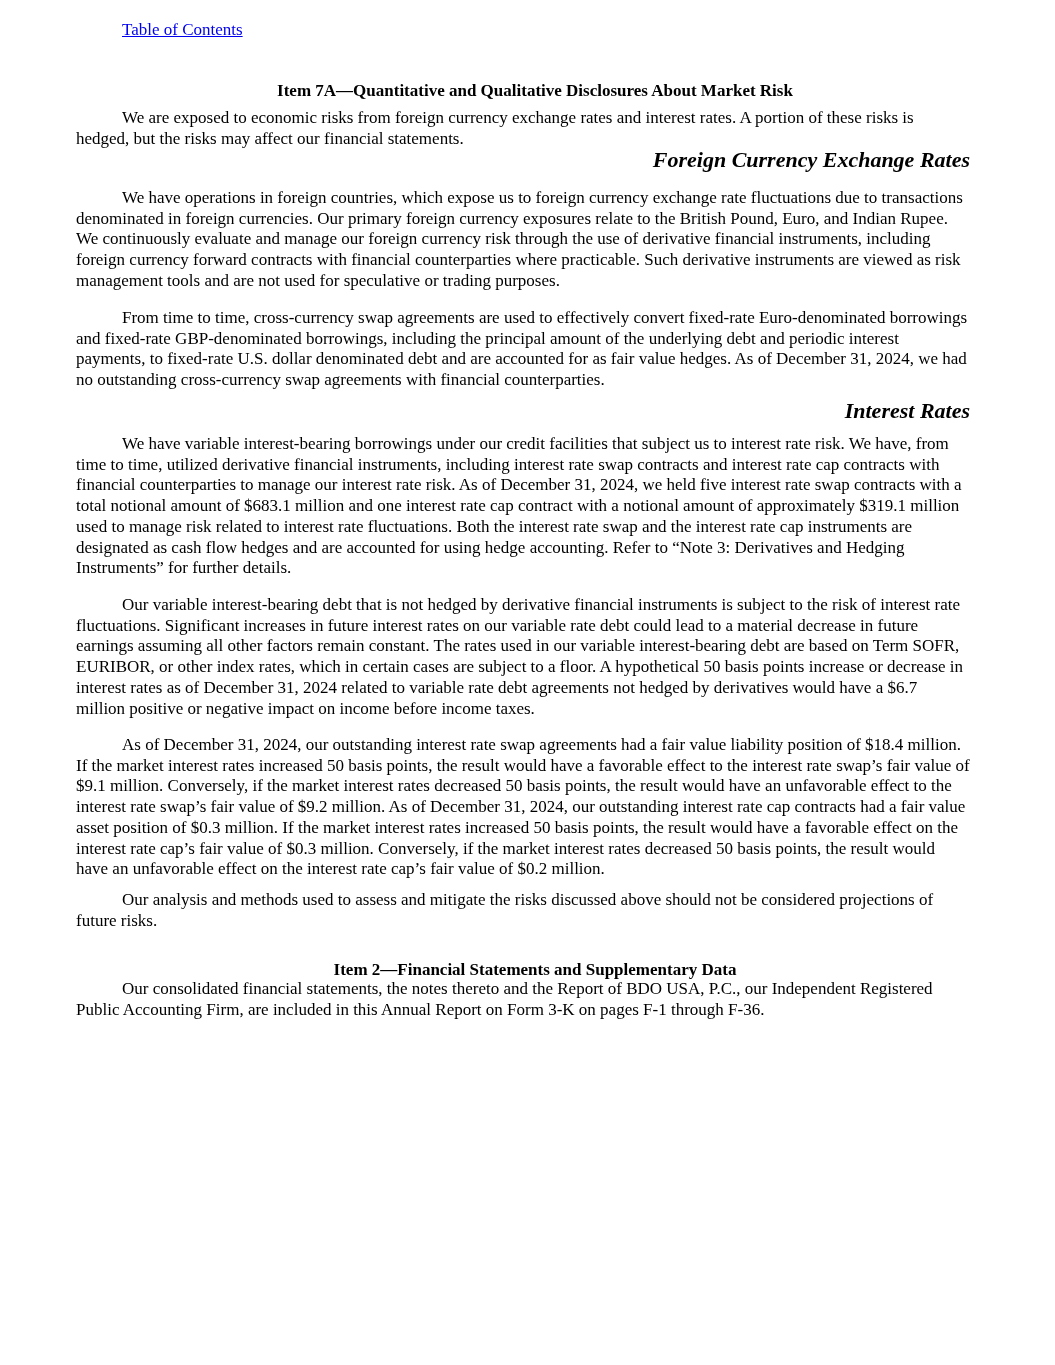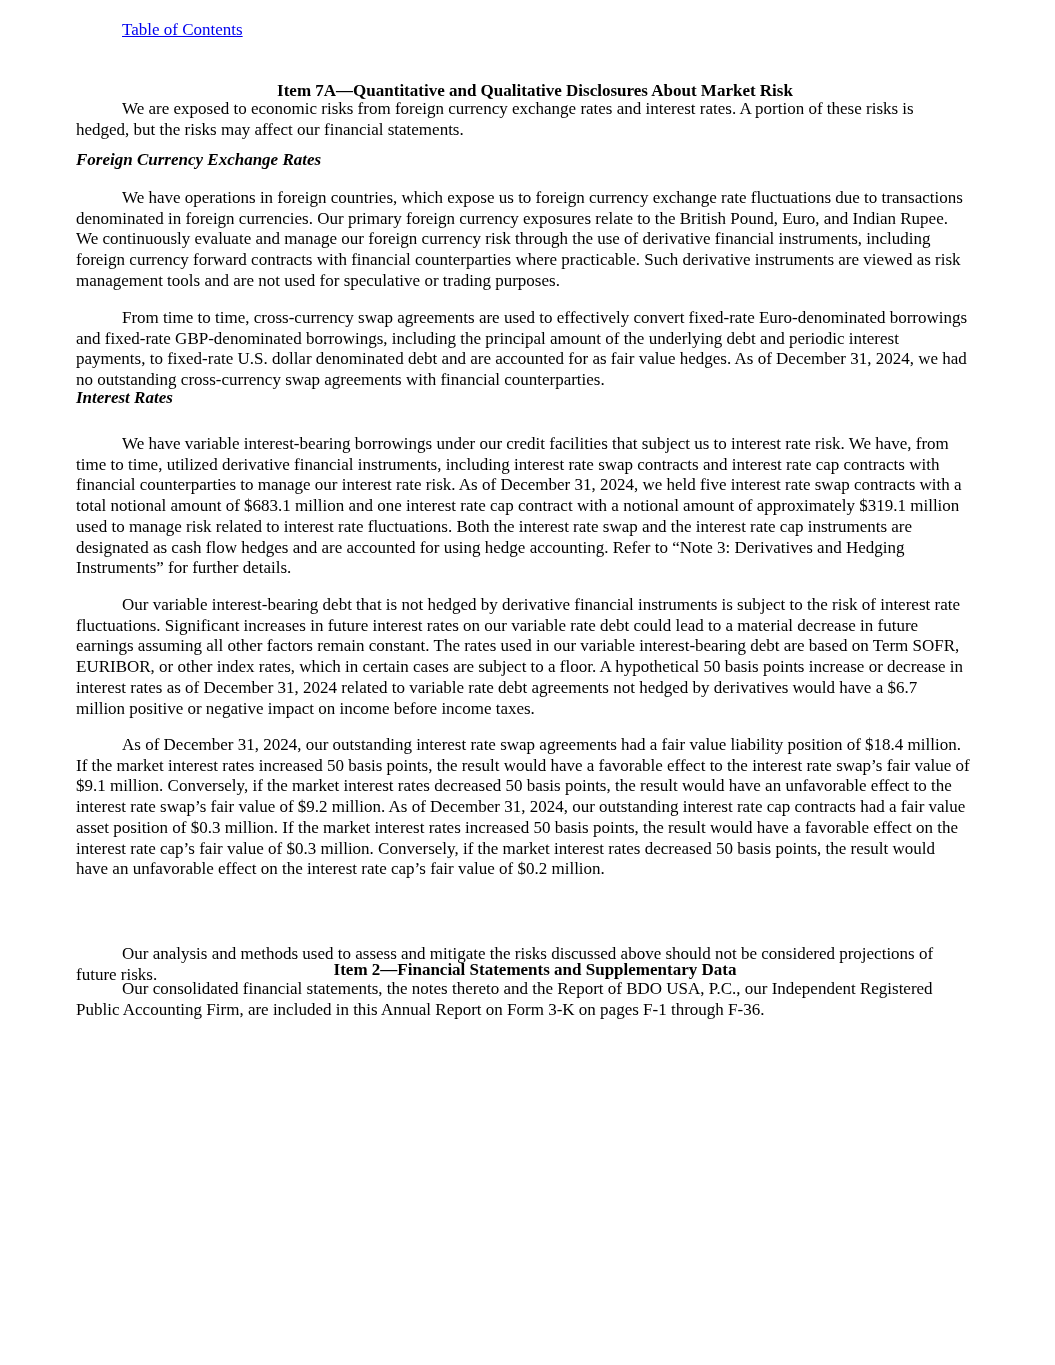--- a/index.html
+++ b/index.html
@@ -23,22 +23,22 @@
   .para { text-indent: 46px; text-align: left; }
   .center-head {
     text-align: center;
     font-weight: bold;
     font-size: 17px;
     margin: 12px;
   }
   .sub-head {
     font-weight: bold;
     font-style: italic;
-    font-size: 17px;
-    text-align: left;
+    font-size: 22px;
+    text-align: right;
     margin: 0;
   }
   .toc-row { padding-left: 46px; box-sizing: border-box; }
   .toc-link {
     color: var(--color-link, #0000EE);
     text-decoration: underline;
     cursor: pointer;
   }
   .page-number { text-align: center; }
 </style>
@@ -46,37 +46,37 @@
 <body>
 
 <div class="page">
 
   <div class="block toc-row" style="top:20px">
     <a href="#" class="toc-link">Table of Contents</a>
   </div>
 
   <h2 class="block center-head" style="top:69px">Item 7A—Quantitative and Qualitative Disclosures About Market Risk</h2>
 
-  <p class="block para" style="top:99px">We are exposed to economic risks from foreign currency exchange rates and interest rates. A portion of these risks is hedged, but the risks may affect our financial statements.</p>
+  <p class="block para" style="top:108px">We are exposed to economic risks from foreign currency exchange rates and interest rates. A portion of these risks is hedged, but the risks may affect our financial statements.</p>
 
   <h3 class="block sub-head" style="top:150px">Foreign Currency Exchange Rates</h3>
 
   <p class="block para" style="top:188px">We have operations in foreign countries, which expose us to foreign currency exchange rate fluctuations due to transactions denominated in foreign currencies. Our primary foreign currency exposures relate to the British Pound, Euro, and Indian Rupee. We continuously evaluate and manage our foreign currency risk through the use of derivative financial instruments, including foreign currency forward contracts with financial counterparties where practicable. Such derivative instruments are viewed as risk management tools and are not used for speculative or trading purposes.</p>
 
   <p class="block para" style="top:308px">From time to time, cross-currency swap agreements are used to effectively convert fixed-rate Euro-denominated borrowings and fixed-rate GBP-denominated borrowings, including the principal amount of the underlying debt and periodic interest payments, to fixed-rate U.S. dollar denominated debt and are accounted for as fair value hedges. As of December 31, 2024, we had no outstanding cross-currency swap agreements with financial counterparties.</p>
 
-  <h3 class="block sub-head" style="top:388px">Interest Rates</h3>
+  <h3 class="block sub-head" style="top:401px">Interest Rates</h3>
 
   <p class="block para" style="top:434px">We have variable interest-bearing borrowings under our credit facilities that subject us to interest rate risk. We have, from time to time, utilized derivative financial instruments, including interest rate swap contracts and interest rate cap contracts with financial counterparties to manage our interest rate risk. As of December 31, 2024, we held five interest rate swap contracts with a total notional amount of $683.1 million and one interest rate cap contract with a notional amount of approximately $319.1 million used to manage risk related to interest rate fluctuations. Both the interest rate swap and the interest rate cap instruments are designated as cash flow hedges and are accounted for using hedge accounting. Refer to “Note 3: Derivatives and Hedging Instruments” for further details.</p>
 
   <p class="block para" style="top:595px">Our variable interest-bearing debt that is not hedged by derivative financial instruments is subject to the risk of interest rate fluctuations. Significant increases in future interest rates on our variable rate debt could lead to a material decrease in future earnings assuming all other factors remain constant. The rates used in our variable interest-bearing debt are based on Term SOFR, EURIBOR, or other index rates, which in certain cases are subject to a floor. A hypothetical 50 basis points increase or decrease in interest rates as of December 31, 2024 related to variable rate debt agreements not hedged by derivatives would have a $6.7 million positive or negative impact on income before income taxes.</p>
 
   <p class="block para" style="top:735px">As of December 31, 2024, our outstanding interest rate swap agreements had a fair value liability position of $18.4 million. If the market interest rates increased 50 basis points, the result would have a favorable effect to the interest rate swap’s fair value of $9.1 million. Conversely, if the market interest rates decreased 50 basis points, the result would have an unfavorable effect to the interest rate swap’s fair value of $9.2 million. As of December 31, 2024, our outstanding interest rate cap contracts had a fair value asset position of $0.3 million. If the market interest rates increased 50 basis points, the result would have a favorable effect on the interest rate cap’s fair value of $0.3 million. Conversely, if the market interest rates decreased 50 basis points, the result would have an unfavorable effect on the interest rate cap’s fair value of $0.2 million.</p>
 
-  <p class="block para" style="top:944px">Our analysis and methods used to assess and mitigate the risks discussed above should not be considered projections of future risks.</p>
+  <p class="block para" style="top:890px">Our analysis and methods used to assess and mitigate the risks discussed above should not be considered projections of future risks.</p>
 
   <h2 class="block center-head" style="top:948px">Item 2—Financial Statements and Supplementary Data</h2>
 
   <p class="block para" style="top:979px">Our consolidated financial statements, the notes thereto and the Report of BDO USA, P.C., our Independent Registered Public Accounting Firm, are included in this Annual Report on Form 3-K on pages F-1 through F-36.</p>
 
   <h2 class="block center-head" style="top:1072px">Item 3—Changes in and Disagreements With Accountants on Accounting and Financial Disclosure</h2>
 
   <p class="block para" style="top:1100px">None.</p>
 
   <div class="block page-number" style="top:1318px">81</div>

